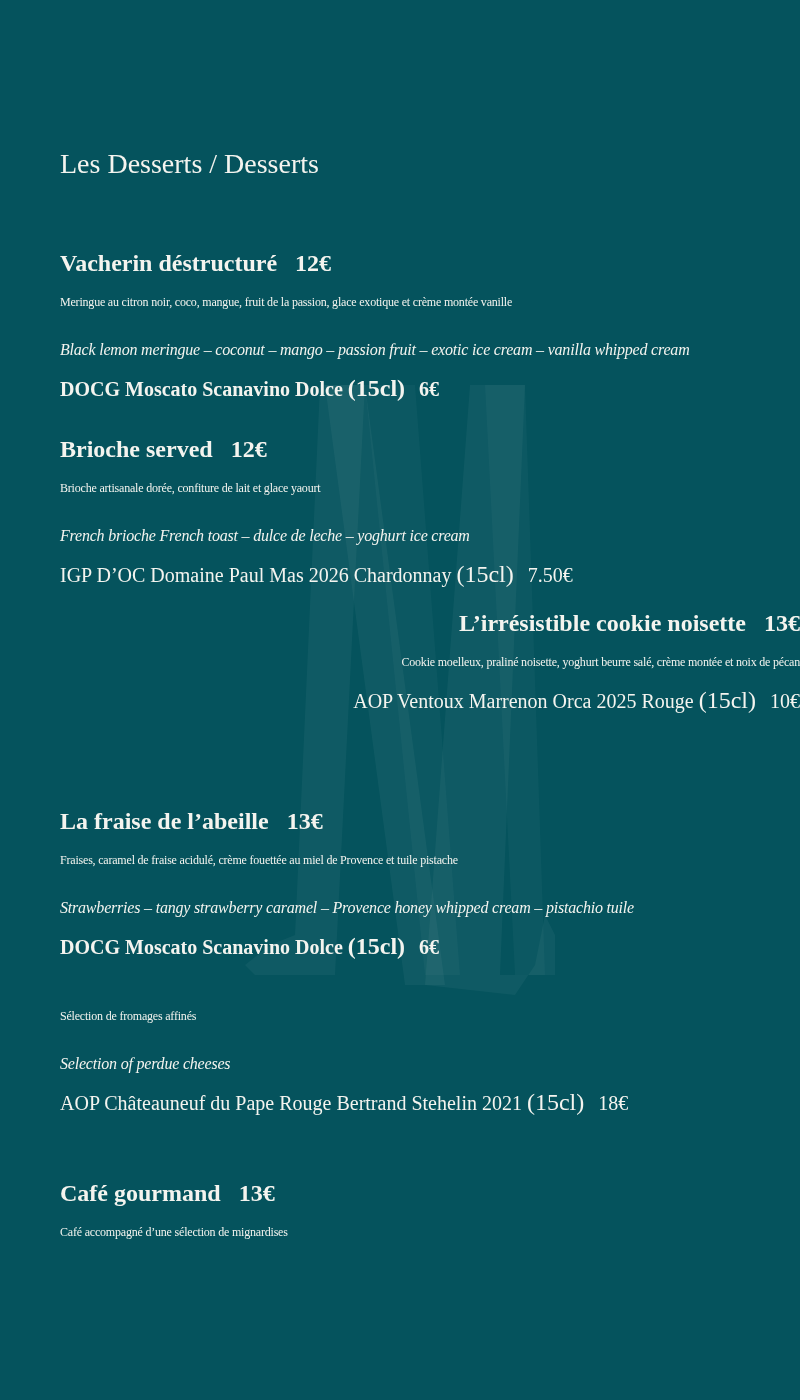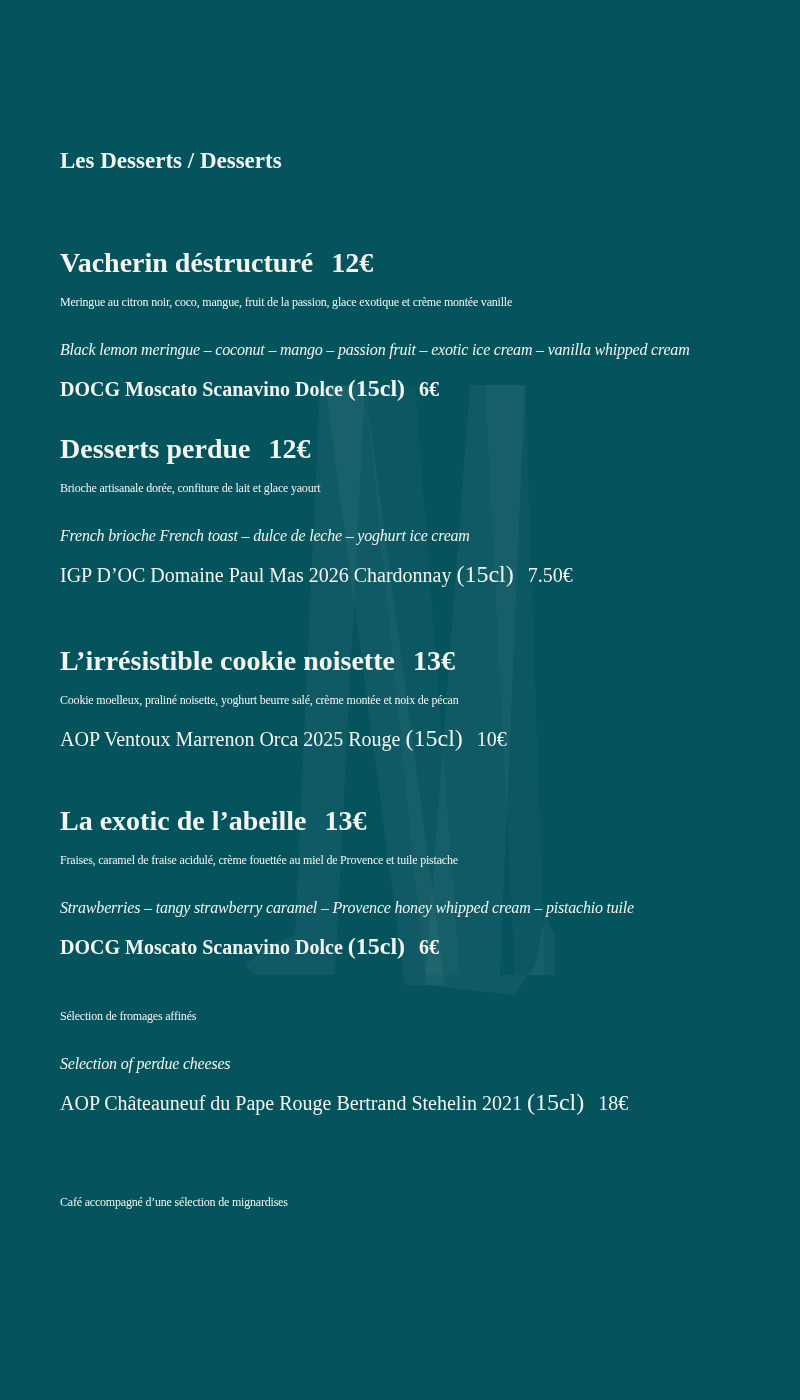--- a/index.html
+++ b/index.html
@@ -10,25 +10,25 @@
     font-family: "Liberation Serif", "DejaVu Serif", serif;
     color: #f4f4ef;
   }
   .watermark {
     position: absolute; left: 225px; top: 375px; width: 340px; height: 630px;
     pointer-events: none;
   }
   .content { position: absolute; left: 60px; top: 0; width: 740px; }
   .title {
     position: absolute; top: 148px; left: 0;
-    font-size: 23px; font-weight: bold; white-space: nowrap;
+    font-size: 28px; font-weight: normal; white-space: nowrap;
   }
   .item { position: absolute; left: 0; width: 740px; }
   .item-name {
-    font-size: 28px; font-weight: bold; white-space: nowrap; height: 30px; line-height: 30px;
+    font-size: 24px; font-weight: bold; white-space: nowrap; height: 30px; line-height: 30px;
   }
   .item-name .price { margin-left: 18px; }
   .desc-fr {
     font-size: 12px; white-space: nowrap; margin-top: 10px; height: 28px; line-height: 28px;
     letter-spacing: -0.2px;
   }
   .desc-en {
     font-size: 16px; font-style: italic; white-space: nowrap; margin-top: 20px; height: 28px; line-height: 28px;
     letter-spacing: -0.2px;
   }
@@ -64,58 +64,61 @@
     <div class="desc-fr">Meringue au citron noir, coco, mangue, fruit de la passion, glace exotique et crème montée vanille</div>
     <div class="desc-en">Black lemon meringue – coconut – mango – passion fruit – exotic ice cream – vanilla whipped cream</div>
     <div class="pairing bold">
       <span>DOCG Moscato Scanavino Dolce</span>
       <span class="vol">(15cl)</span><span class="price">6€</span>
     </div>
   </div>
 
   <div class="item" style="top:434px;">
     <div class="item-name">
-      <span>Desserts perdue</span><span class="price">12€</span>
+      <span>Brioche served</span><span class="price">12€</span>
     </div>
     <div class="desc-fr">Brioche artisanale dorée, confiture de lait et glace yaourt</div>
     <div class="desc-en">French brioche French toast – dulce de leche – yoghurt ice cream</div>
     <div class="pairing">
       <span>IGP D’OC Domaine Paul Mas 2026 Chardonnay</span>
       <span class="vol">(15cl)</span><span class="price">7.50€</span>
     </div>
   </div>
 
-  <div class="item" style="top:646px;">
+  <div class="item" style="top:608px;text-align:right;">
     <div class="item-name">
       <span>L’irrésistible cookie noisette</span><span class="price">13€</span>
     </div>
     <div class="desc-fr">Cookie moelleux, praliné noisette, yoghurt beurre salé, crème montée et noix de pécan</div>
     <div class="pairing">
       <span>AOP Ventoux Marrenon Orca 2025 Rouge</span>
       <span class="vol">(15cl)</span><span class="price">10€</span>
     </div>
   </div>
 
   <div class="item" style="top:806px;">
     <div class="item-name">
-      <span>La exotic de l’abeille</span><span class="price">13€</span>
+      <span>La fraise de l’abeille</span><span class="price">13€</span>
     </div>
     <div class="desc-fr">Fraises, caramel de fraise acidulé, crème fouettée au miel de Provence et tuile pistache</div>
     <div class="desc-en">Strawberries – tangy strawberry caramel – Provence honey whipped cream – pistachio tuile</div>
     <div class="pairing bold">
       <span>DOCG Moscato Scanavino Dolce</span>
       <span class="vol">(15cl)</span><span class="price">6€</span>
     </div>
   </div>
 
   <div class="item" style="top:992px;">
     <div class="desc-fr">Sélection de fromages affinés</div>
     <div class="desc-en">Selection of perdue cheeses</div>
     <div class="pairing">
       <span>AOP Châteauneuf du Pape Rouge Bertrand Stehelin 2021</span>
       <span class="vol">(15cl)</span><span class="price">18€</span>
     </div>
   </div>
 
   <div class="item" style="top:1178px;">
+    <div class="item-name">
+      <span>Café gourmand</span><span class="price">13€</span>
+    </div>
     <div class="desc-fr">Café accompagné d’une sélection de mignardises</div>
   </div>
 </div>
 
 </body></html>

